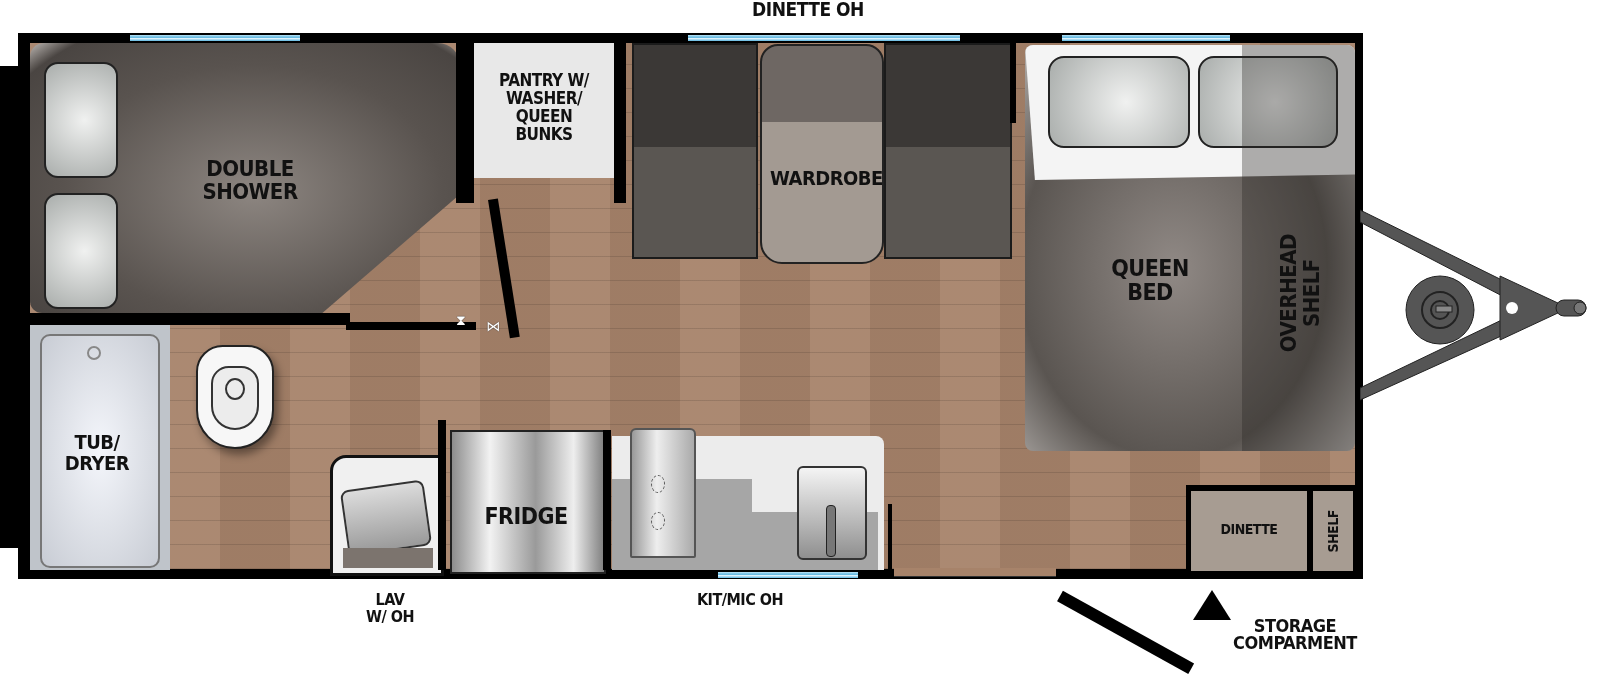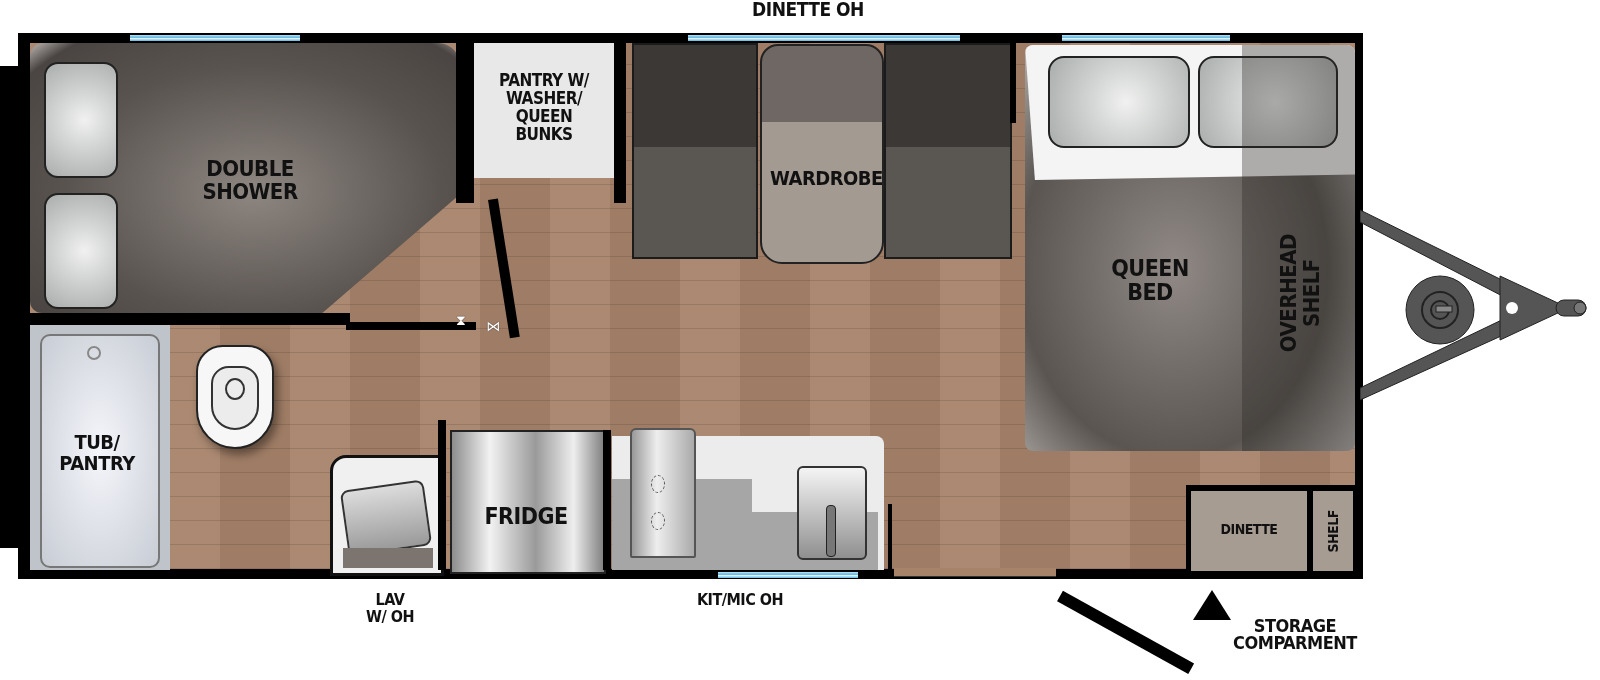--- a/index.html
+++ b/index.html
@@ -90,21 +90,21 @@
   <circle cx="80" cy="110" r="18" fill="none" stroke="#222" stroke-width="2"></circle>
   <circle cx="80" cy="110" r="9" fill="none" stroke="#222" stroke-width="2"></circle>
   <rect x="76" y="106" width="16" height="6" fill="#888" stroke="#222"></rect>
 </svg>
 
 <div class="abs" style="left:30px;top:325px;width:140px;height:245px;background:#bfc4ca;"></div>
 <div class="abs" style="left:40px;top:334px;width:116px;height:230px;background:radial-gradient(ellipse,#f4f6fb,#c8ccd4);border:2px solid #777;border-radius:10px;"></div>
 <div class="abs" style="left:87px;top:346px;width:10px;height:10px;border:2px solid #888;border-radius:50%;"></div>
 <div class="lbl" style="left:42px;top:432px;width:110px;font-size:20px;">
   <div>TUB/</div>
-  <div>PANTRY</div>
+  <div>DRYER</div>
 </div>
 
 <div class="abs" style="left:196px;top:345px;width:74px;height:100px;background:#f7f7f7;border:2px solid #222;border-radius:30px 30px 44px 44px;box-shadow:4px 6px 8px rgba(0,0,0,0.4);"></div>
 <div class="abs" style="left:211px;top:366px;width:44px;height:60px;border:2px solid #333;border-radius:22px 22px 30px 30px;background:#ececec;"></div>
 <div class="abs" style="left:225px;top:378px;width:16px;height:18px;border:2px solid #333;border-radius:50%;"></div>
 
 <div class="abs" style="left:330px;top:455px;width:108px;height:115px;background:#f0f0f0;border:3px solid #111;border-radius:16px 0 0 0;"></div>
 <div class="abs" style="left:344px;top:485px;width:80px;height:62px;background:linear-gradient(#dcdcdc,#9a9a9a);border:2px solid #333;border-radius:8px;transform:rotate(-8deg);"></div>
 <div class="abs" style="left:343px;top:548px;width:90px;height:20px;background:#7c746e;"></div>
 <div class="wall" style="left:438px;top:420px;width:8px;height:150px;"></div>

